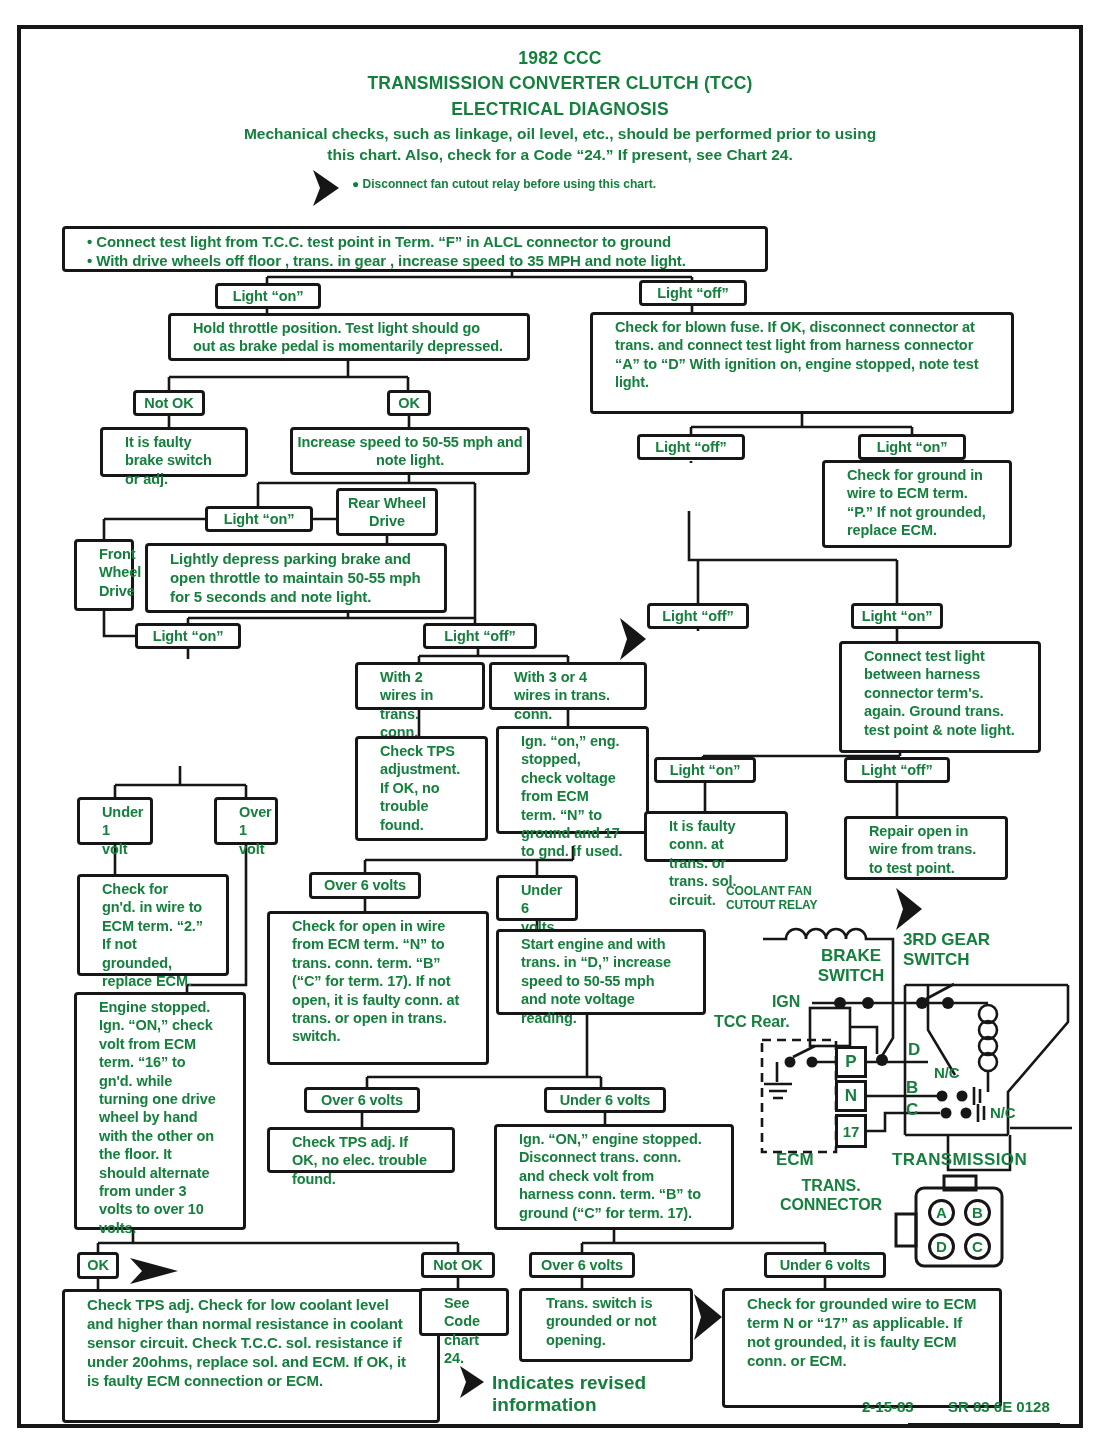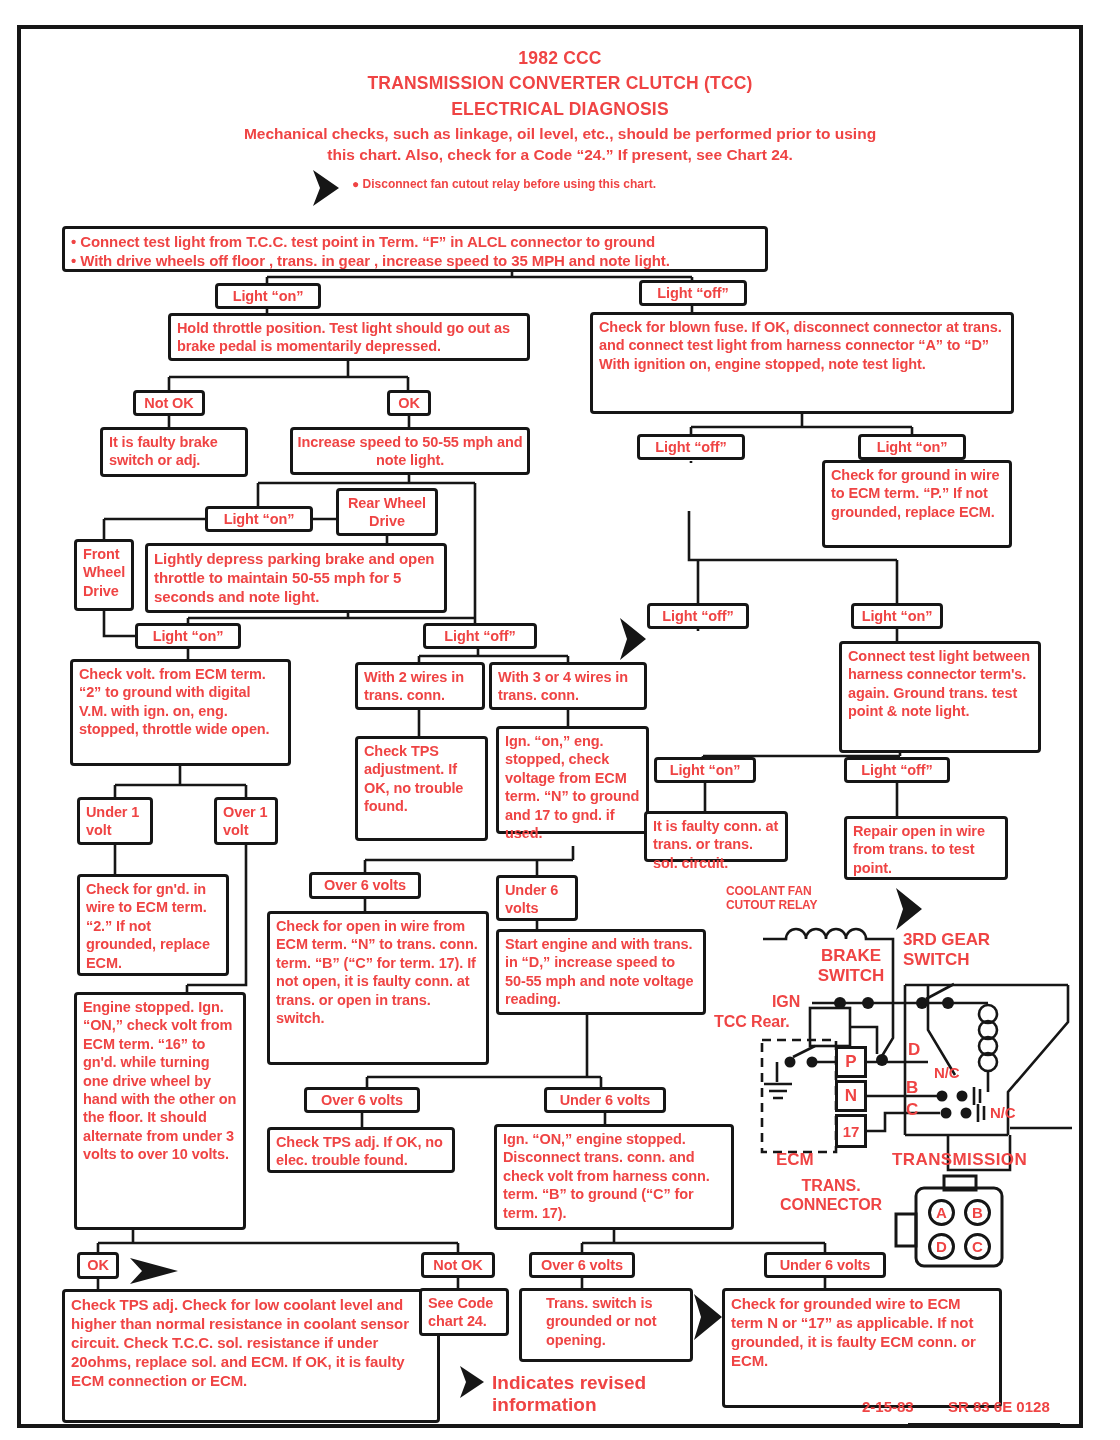--- a/index.html
+++ b/index.html
@@ -1,21 +1,21 @@
 <!DOCTYPE html>
 <html><head>
 <meta charset="utf-8">
 <style>
   html,body{margin:0;padding:0;background:#ffffff;}
   .page{position:relative;width:1120px;height:1440px;background:#ffffff;overflow:hidden;
-        font-family:"Liberation Sans",sans-serif;font-weight:700;color:#ef4444;}
+        font-family:"Liberation Sans",sans-serif;font-weight:700;color:#15803d;}
   .pborder{position:absolute;left:17px;top:25px;width:1058px;height:1395px;border:4px solid #161616;}
   svg.wires{position:absolute;left:0;top:0;width:1120px;height:1440px;}
   .node{position:absolute;border:3px solid #161616;border-radius:4px;background:#fff;
-        font-size:14.5px;line-height:1.27;padding:3px 6px;box-sizing:border-box;letter-spacing:-.1px;}
+        font-size:14.5px;line-height:1.27;padding:3px 22px;box-sizing:border-box;letter-spacing:-.1px;}
   .dec{display:flex;align-items:center;justify-content:center;text-align:center;padding:1px 3px;}
   .lbl{position:absolute;font-size:16px;line-height:1.2;white-space:pre-line;letter-spacing:-.1px;}
   .title{position:absolute;left:210px;top:46px;width:700px;text-align:center;font-size:17.5px;
          line-height:1.45;white-space:pre-line;letter-spacing:.2px;}
   .intro{position:absolute;left:140px;top:124px;width:840px;text-align:center;font-size:15.5px;
          line-height:1.35;white-space:pre-line;}
   .note{position:absolute;left:352px;top:177px;width:480px;font-size:12px;}
   .pre{white-space:pre-line;}
   .sqbox{position:absolute;border:3px solid #161616;background:#fff;display:flex;align-items:center;
          justify-content:center;font-size:17px;box-sizing:border-box;}
@@ -136,21 +136,20 @@
   <div class="node" style="left:74px;top:539px;width:60px;height:72px">Front Wheel Drive</div>
   <div class="node" style="left:145px;top:543px;width:302px;height:70px;font-size:15px">Lightly depress parking brake and open throttle to maintain 50-55 mph for 5 seconds and note light.</div>
 
   <div class="node dec" style="left:135px;top:623px;width:106px;height:26px">Light “on”</div>
   <div class="node dec" style="left:423px;top:623px;width:114px;height:26px">Light “off”</div>
 
   <div class="node dec" style="left:647px;top:603px;width:102px;height:26px">Light “off”</div>
   <div class="node dec" style="left:851px;top:603px;width:92px;height:26px">Light “on”</div>
   <div class="node" style="left:839px;top:641px;width:202px;height:112px">Connect test light between harness connector term's. again. Ground trans. test point &amp; note light.</div>
 
-  <div class="node" style="left:70px;top:659px;width:221px;height:107px">Check volt. from ECM term. “2” to ground with digital V.M. with ign. on, eng. stopped, throttle wide open.</div>
   <div class="node" style="left:355px;top:662px;width:130px;height:48px">With 2 wires in trans. conn.</div>
   <div class="node" style="left:489px;top:662px;width:158px;height:48px">With 3 or 4 wires in trans. conn.</div>
   <div class="node" style="left:355px;top:736px;width:133px;height:105px">Check TPS adjustment. If OK, no trouble found.</div>
   <div class="node" style="left:496px;top:726px;width:153px;height:108px">Ign. “on,” eng. stopped, check voltage from ECM term. “N” to ground and 17 to gnd. if used.</div>
 
   <div class="node dec" style="left:654px;top:757px;width:102px;height:26px">Light “on”</div>
   <div class="node dec" style="left:844px;top:757px;width:106px;height:26px">Light “off”</div>
   <div class="node" style="left:644px;top:811px;width:144px;height:51px">It is faulty conn. at trans. or trans. sol. circuit.</div>
   <div class="node" style="left:844px;top:816px;width:164px;height:64px">Repair open in wire from trans. to test point.</div>
 

